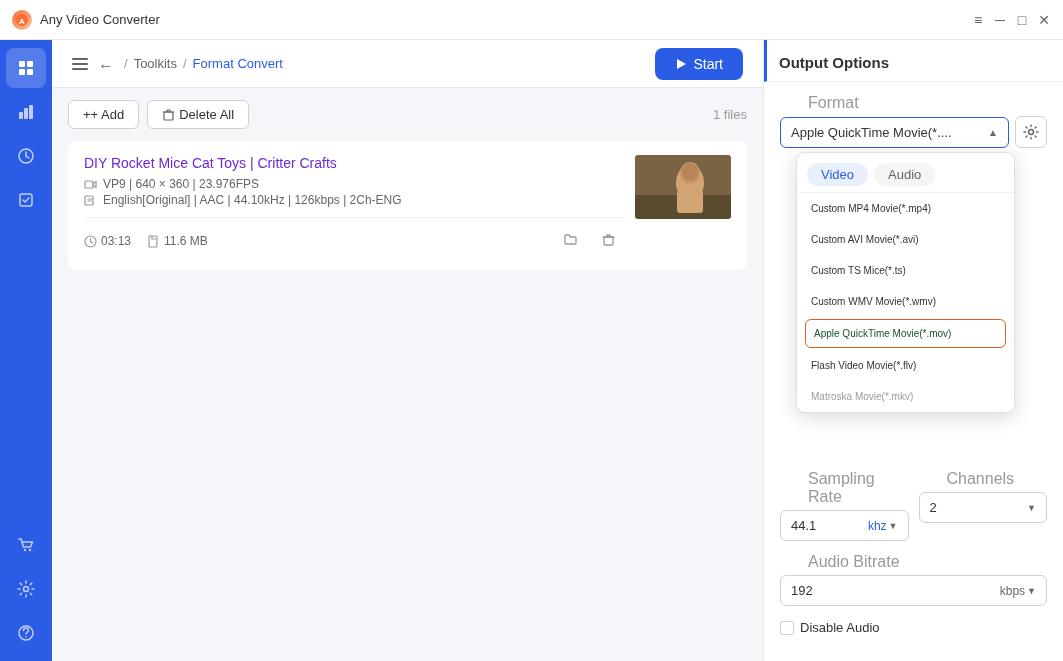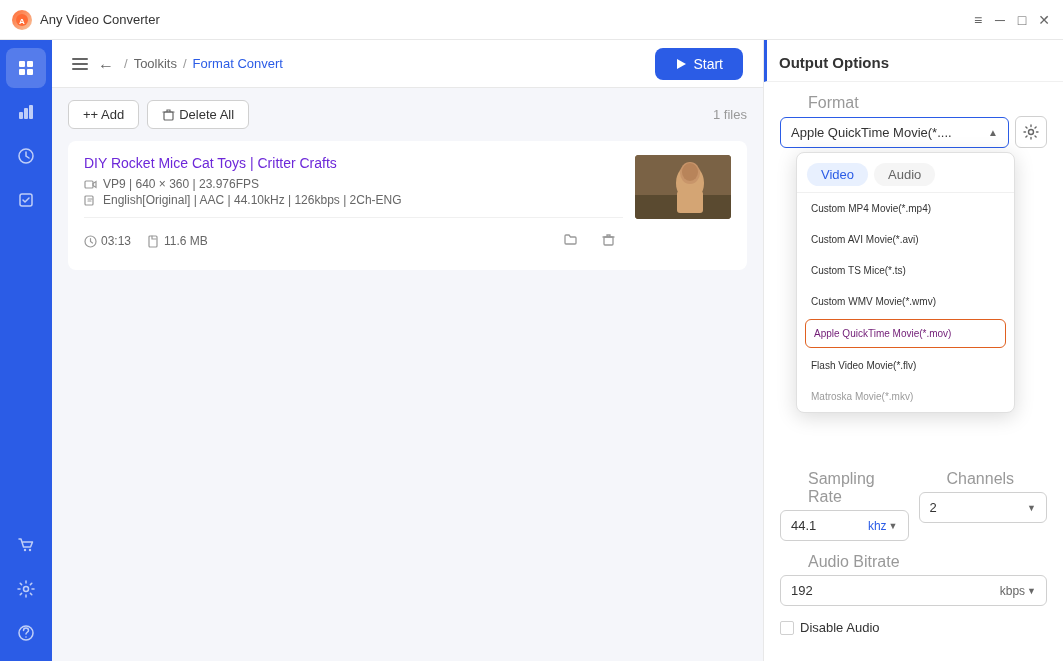--- a/index.html
+++ b/index.html
@@ -288,21 +288,21 @@
       padding: 10px 14px;
       font-size: 10px;
       cursor: pointer;
       color: #333;
     }
     .dropdown-item.selected {
       border: 1.5px solid #e06020;
       border-radius: 6px;
       margin: 2px 8px;
       padding: 8px 8px;
-      color: #701a75;
+      color: #14532d;
     }
 
     .panel-row {
       margin-bottom: 14px;
     }
     .half-row {
       display: flex; gap: 10px;
     }
     .half-col { flex: 1; }
     .input-with-unit {

